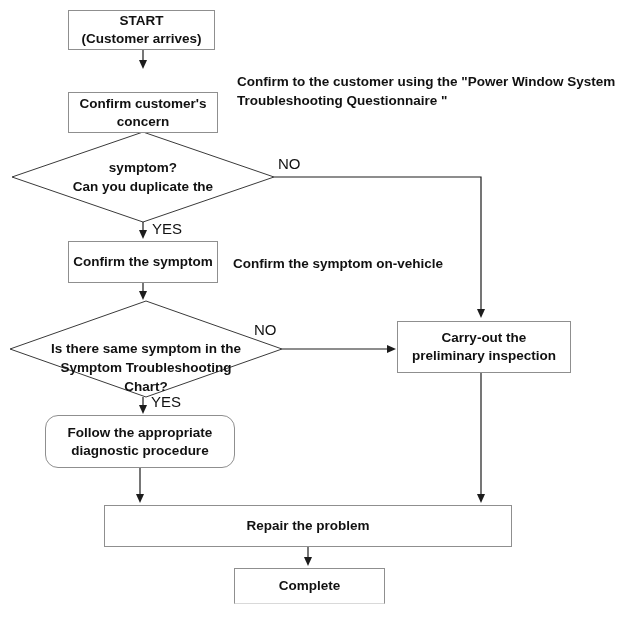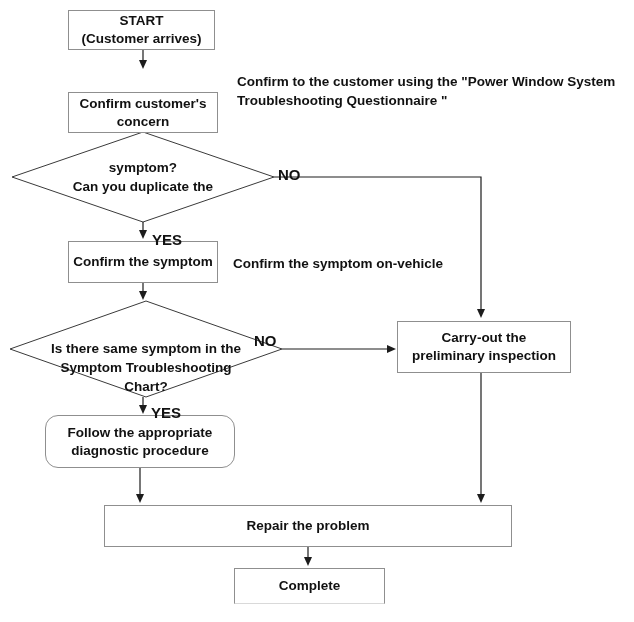--- a/index.html
+++ b/index.html
@@ -45,23 +45,22 @@
     z-index: 3;
     text-align: center;
     font-size: 13.5px;
     font-weight: bold;
     line-height: 19px;
   }
   .edge-label {
     position: absolute;
     z-index: 3;
     font-size: 15px;
-    font-weight: bold;
+    font-weight: normal;
     line-height: 16px;
-    margin-top: 11px;
   }
   .annotation {
     position: absolute;
     z-index: 3;
     font-size: 13.5px;
     font-weight: bold;
     line-height: 19px;
     white-space: nowrap;
   }
   

